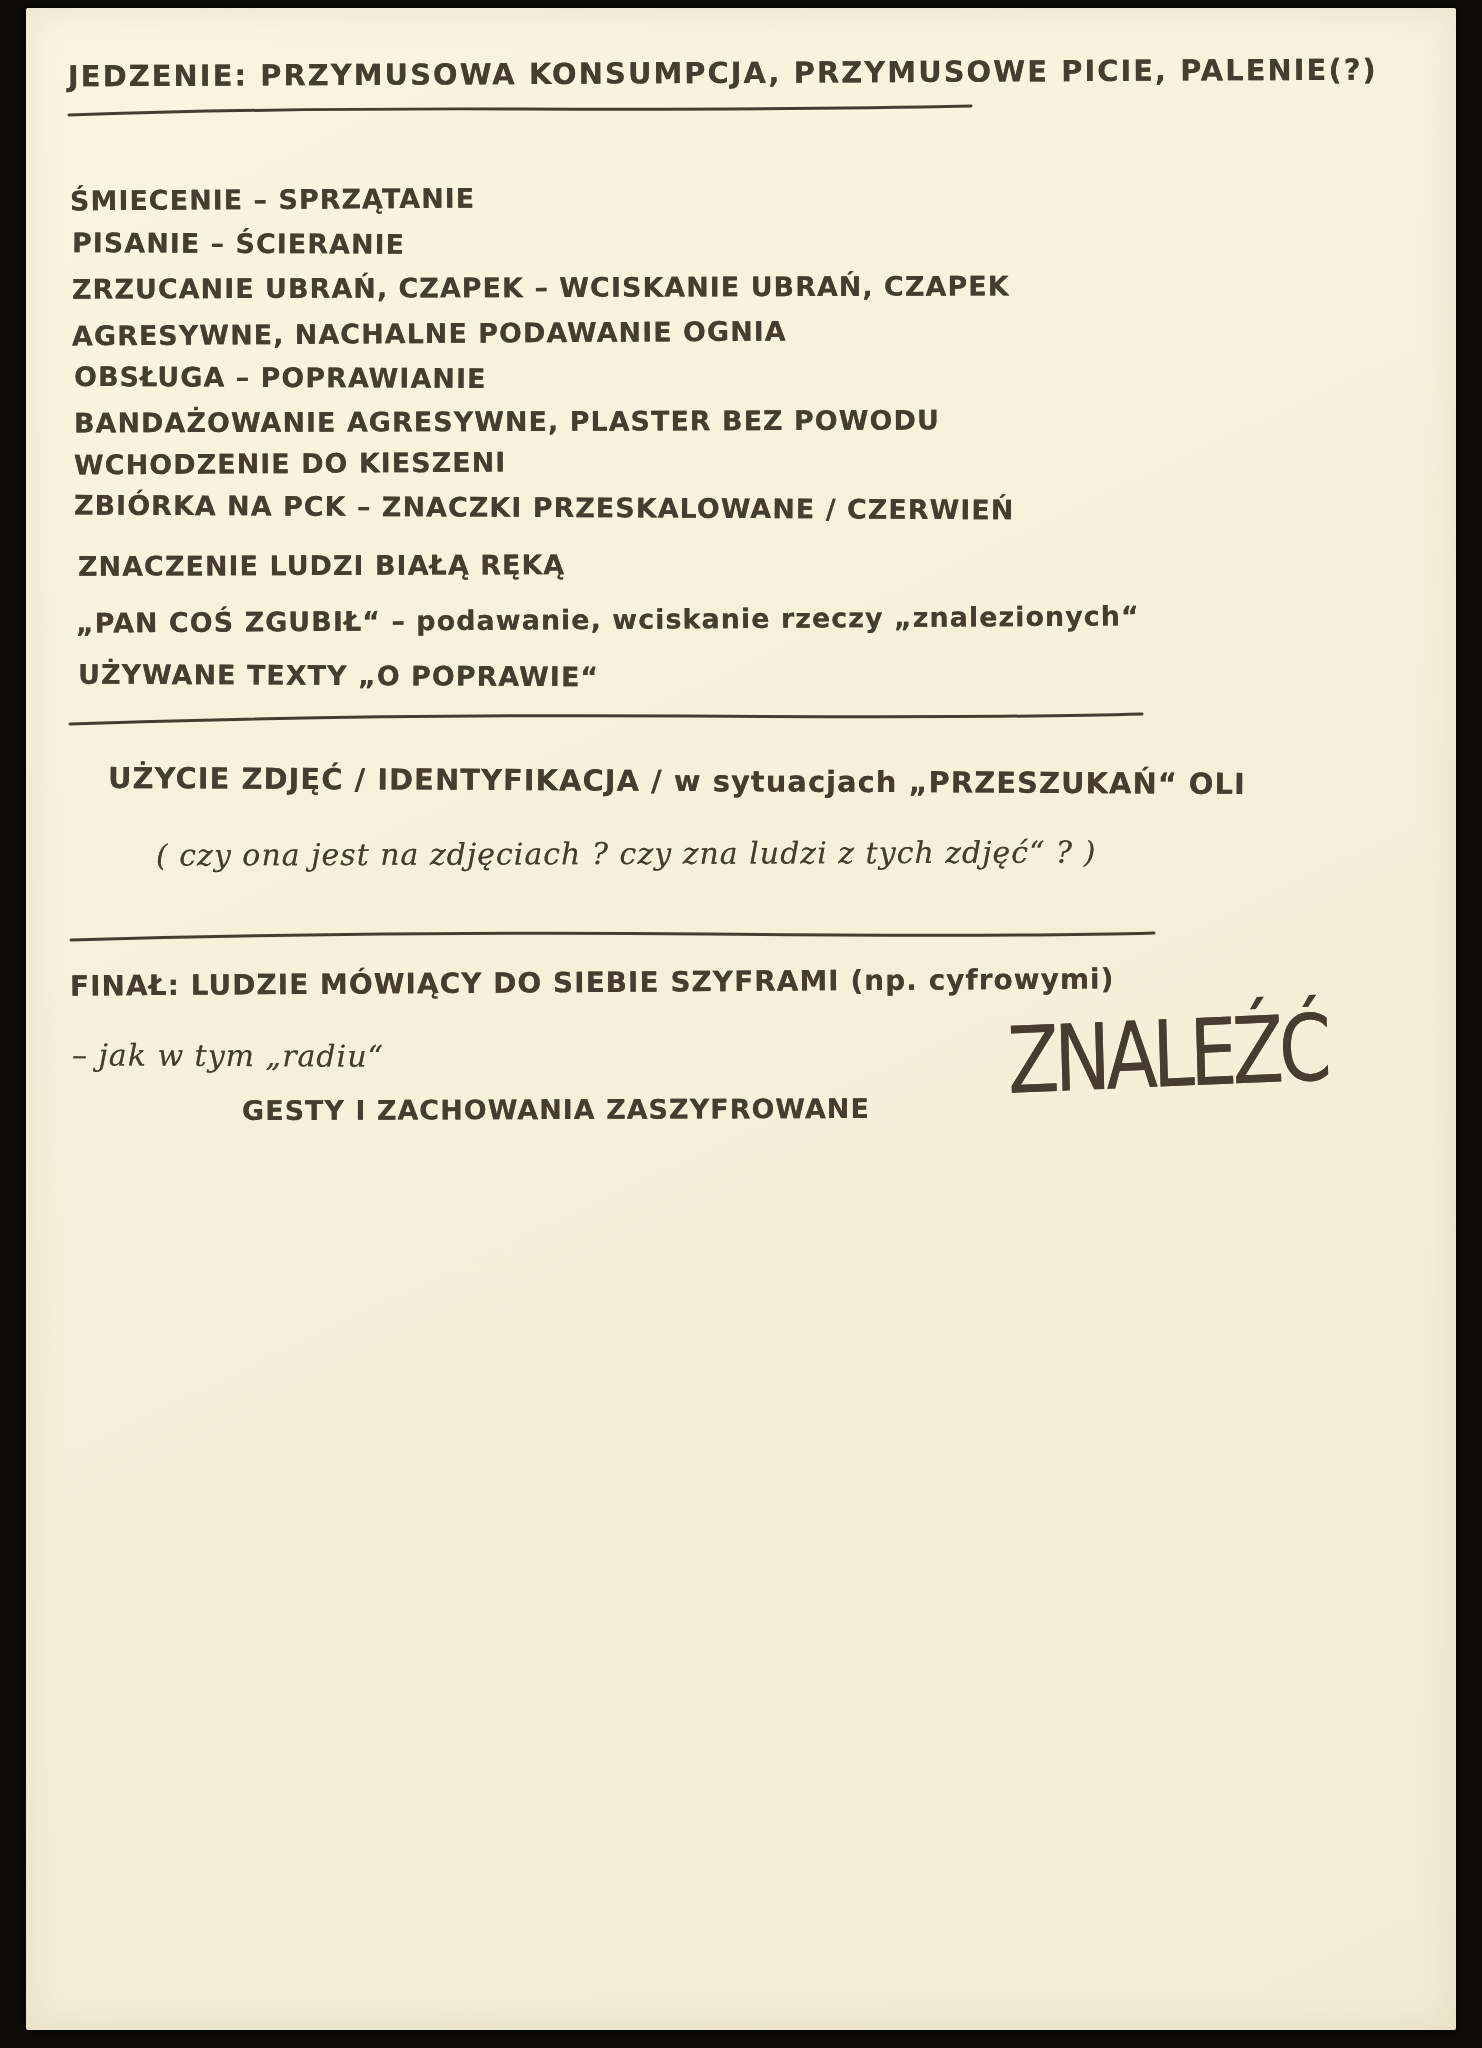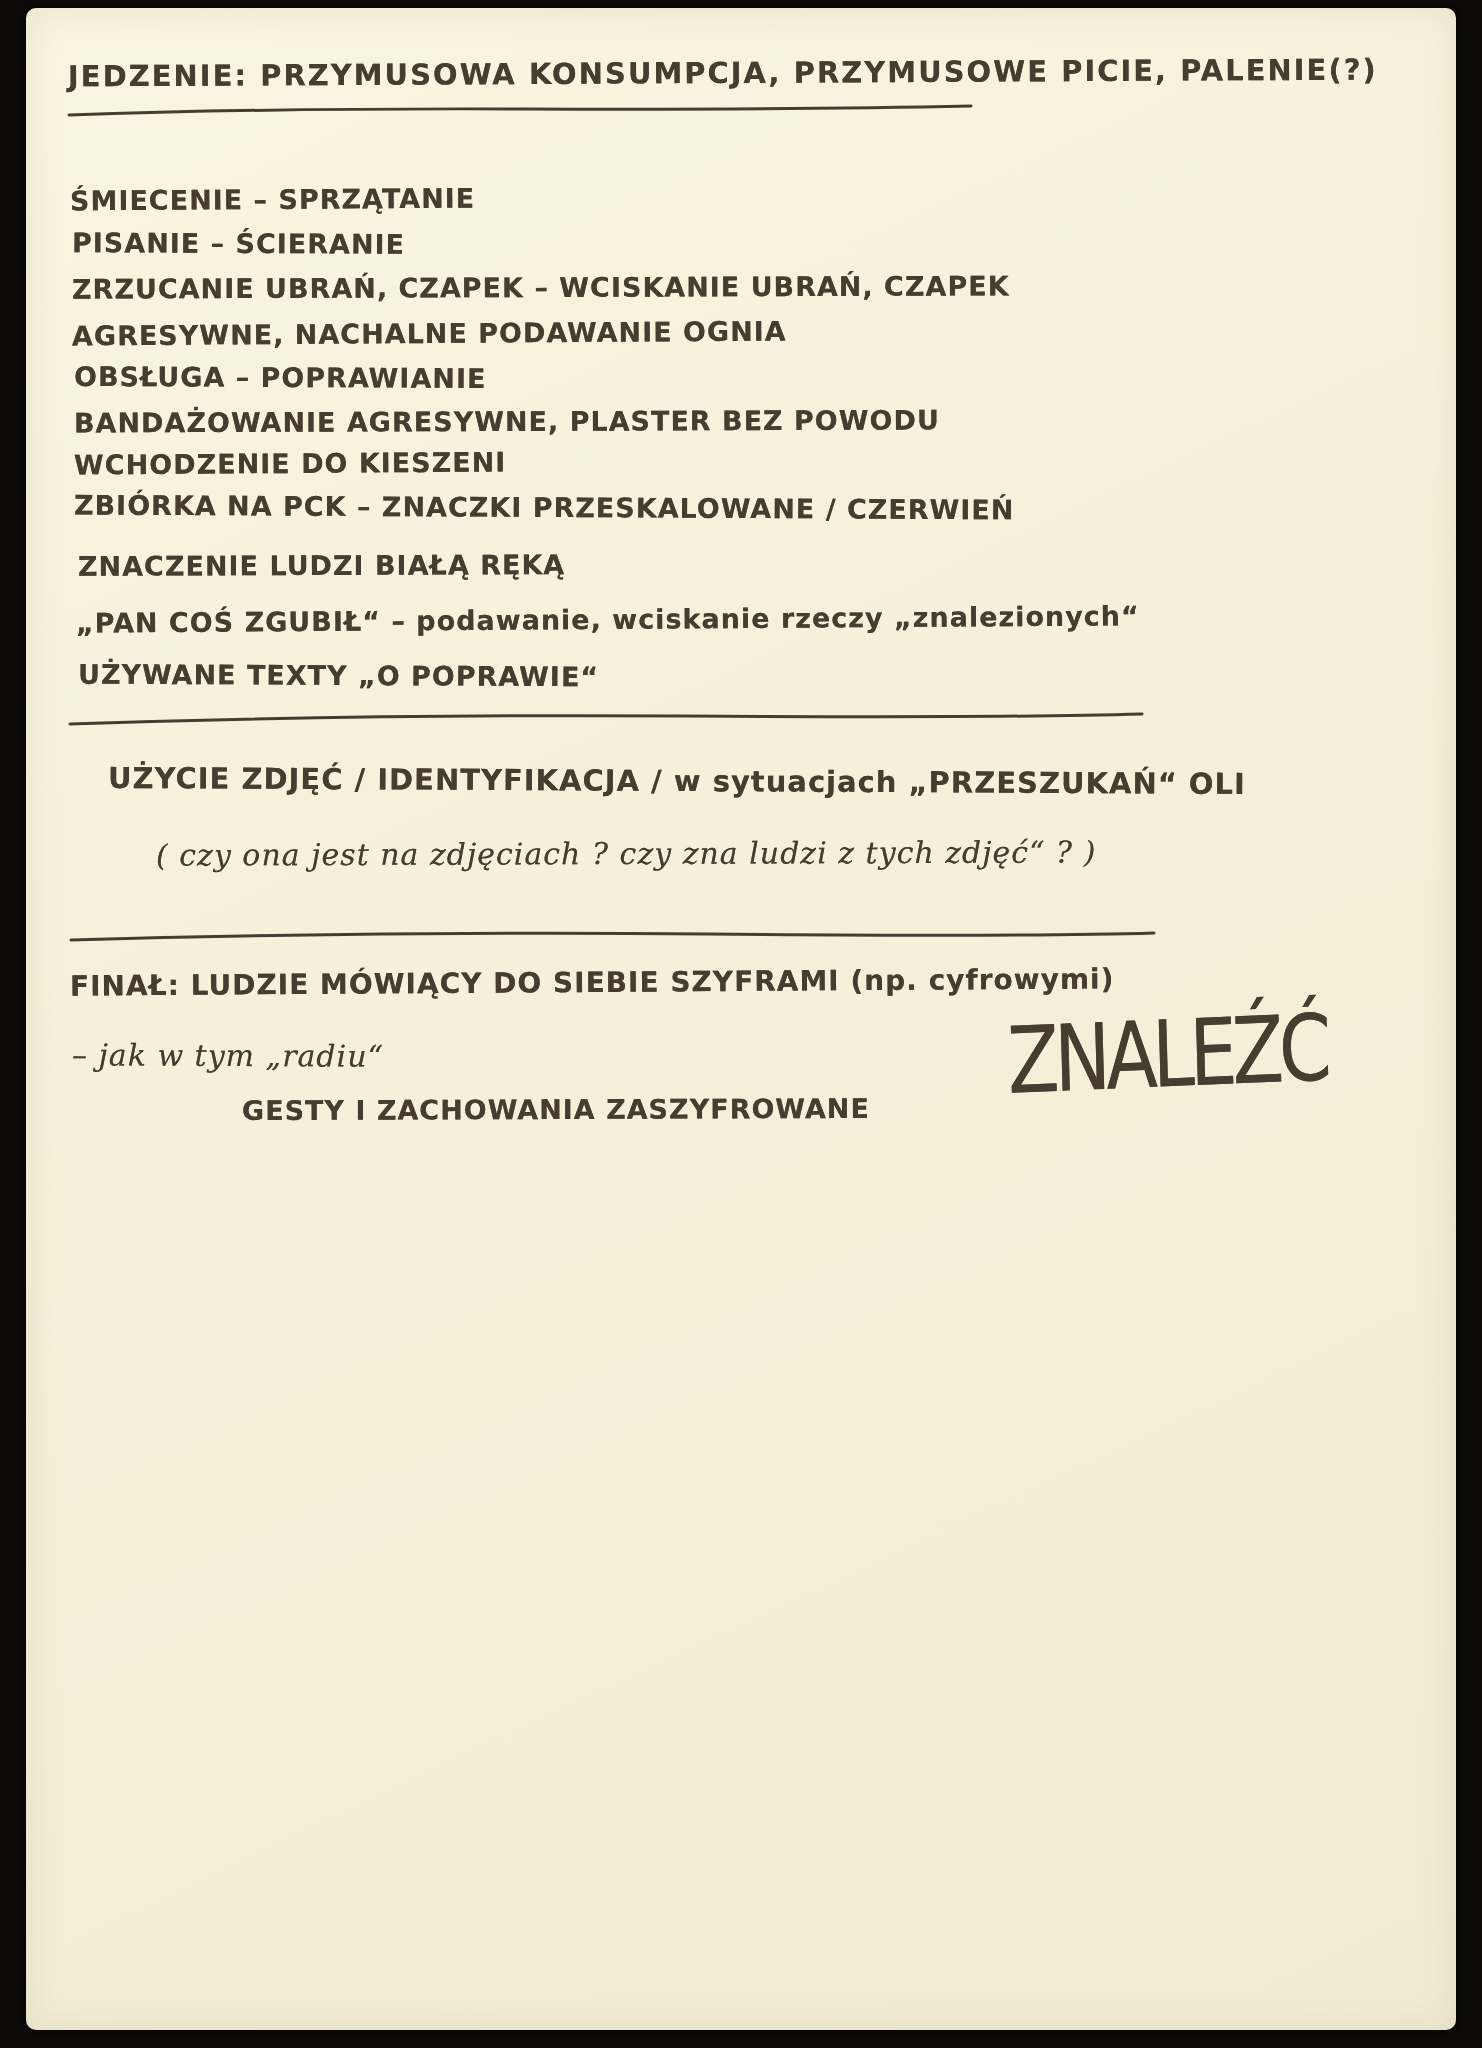--- a/index.html
+++ b/index.html
@@ -13,21 +13,21 @@
     background:var(--backdrop);
     position:relative;
     overflow:hidden;
     font-family:"DejaVu Sans", sans-serif;
   }
   .paper{
     position:absolute;
     left:26px;top:8px;width:1430px;height:2022px;
     background:linear-gradient(155deg,#faf5e0 0%,#f7f1dc 35%,#f4eed7 70%,#f2ecd4 100%);
     box-shadow:inset 0 0 40px rgba(120,100,60,0.12), 0 0 6px rgba(0,0,0,0.8);
-    border-radius:10px;
+    border-radius:2px;
   }
   .line{
     position:absolute;
     white-space:nowrap;
     color:var(--ink);
     letter-spacing:1px;
     text-shadow:0 0 0.5px rgba(70,60,47,0.7);
   }
   .print{ font-size:27px; font-weight:bold; }
   .title{ font-size:29px; font-weight:bold; letter-spacing:2px; transform:rotate(-0.3deg); }

